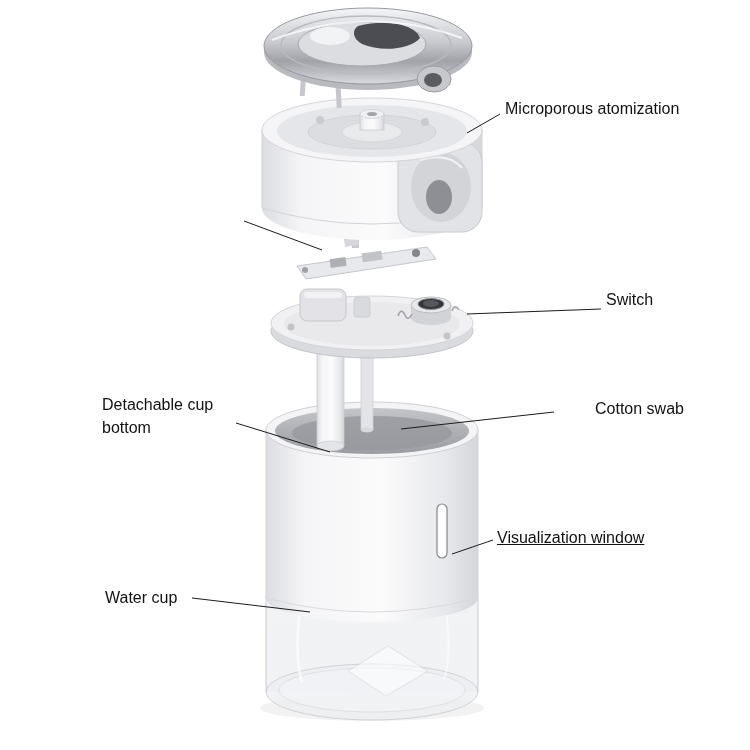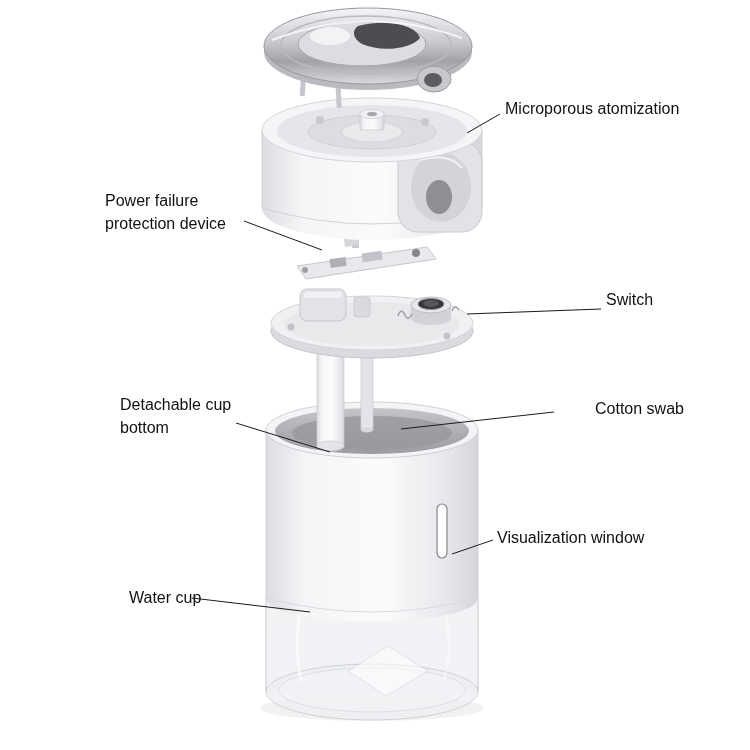--- a/index.html
+++ b/index.html
@@ -161,25 +161,24 @@
       <line x1="601" y1="309" x2="467" y2="314"></line>
       <line x1="554" y1="412" x2="401" y2="429"></line>
       <line x1="236" y1="423" x2="330" y2="452"></line>
       <line x1="493" y1="540" x2="452" y2="554"></line>
       <line x1="192" y1="598" x2="310" y2="612"></line>
     </g>
   </svg>
 
   <div class="label" style="left:505px; top:97px;">Microporous atomization</div>
 
-  <div class="label wrap" style="left:105px; top:189px;">Power failure protection device</div>
 
   <div class="label" style="left:606px; top:288px;">Switch</div>
 
-  <div class="label wrap" style="left:120px; top:393px;">Detachable cup bottom</div>
+  <div class="label wrap" style="left:102px; top:393px;">Detachable cup bottom</div>
 
   <div class="label" style="left:559px; top:397px;margin-left:36px;">Cotton swab</div>
 
-  <div class="label" style="left:497px; top:526px;">Visualization window</div>
+  <div class="label" style="left:497px; top:526px;text-decoration:underline;">Visualization window</div>
 
-  <div class="label" style="left:105px; top:586px;margin-left:24px;">Water cup</div>
+  <div class="label" style="left:105px; top:586px;">Water cup</div>
 
 </div>
 
 </body></html>

